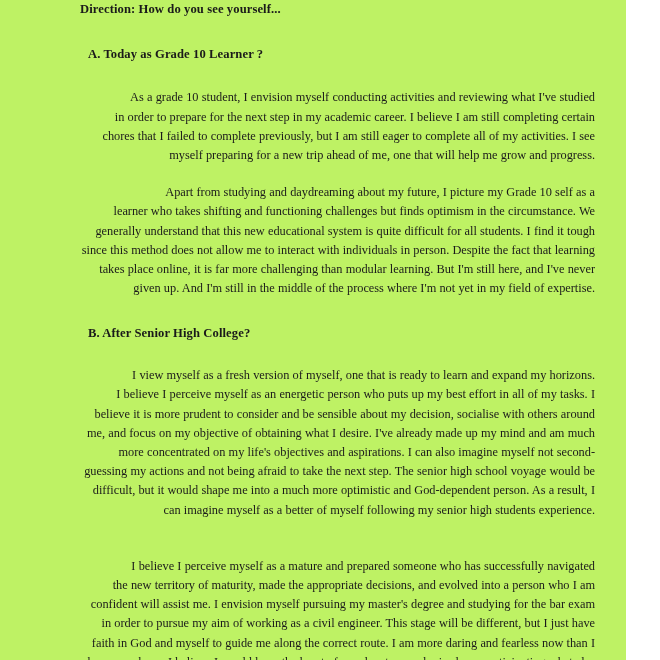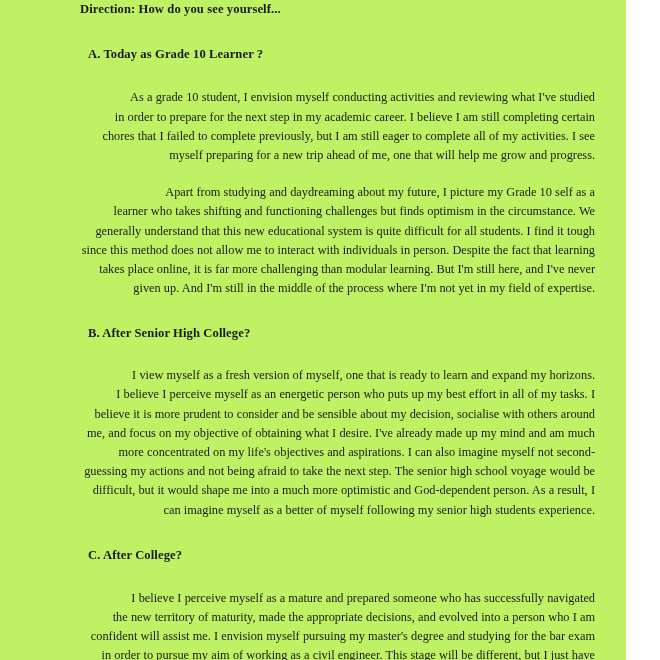--- a/index.html
+++ b/index.html
@@ -80,20 +80,19 @@
     <div class="sp-before-b"></div>
 
     <h2 class="section-heading">B. After Senior High College?</h2>
 
     <div class="sp-after-b"></div>
 
     <p class="para">I view myself as a fresh version of myself, one that is ready to learn and expand my horizons. I believe I perceive myself as an energetic person who puts up my best effort in all of my tasks. I believe it is more prudent to consider and be sensible about my decision, socialise with others around me, and focus on my objective of obtaining what I desire. I've already made up my mind and am much more concentrated on my life's objectives and aspirations. I can also imagine myself not second-guessing my actions and not being afraid to take the next step. The senior high school voyage would be difficult, but it would shape me into a much more optimistic and God-dependent person. As a result, I can imagine myself as a better of myself following my senior high students experience.</p>
 
     <div class="sp-before-c"></div>
 
-    <h2 class="section-heading">C. After College?</h2>
 
     <div class="sp-after-c"></div>
 
     <p class="para">I believe I perceive myself as a mature and prepared someone who has successfully navigated the new territory of maturity, made the appropriate decisions, and evolved into a person who I am confident will assist me. I envision myself pursuing my master's degree and studying for the bar exam in order to pursue my aim of working as a civil engineer. This stage will be different, but I just have faith in God and myself to guide me along the correct route. I am more daring and fearless now than I have ever been. I believe I would have the heart of an adventurer, who is always anticipating what else will occur ahead.</p>
 
   </div>
 </div>
 
 </body></html>

